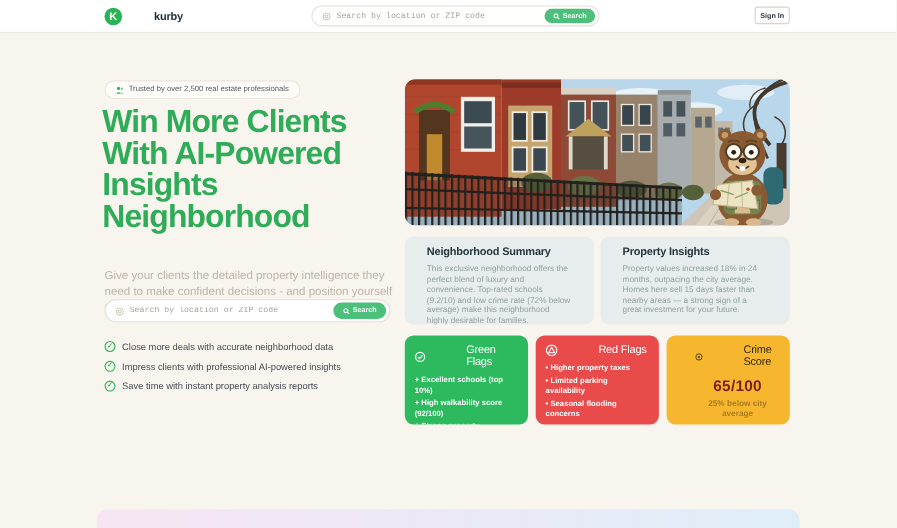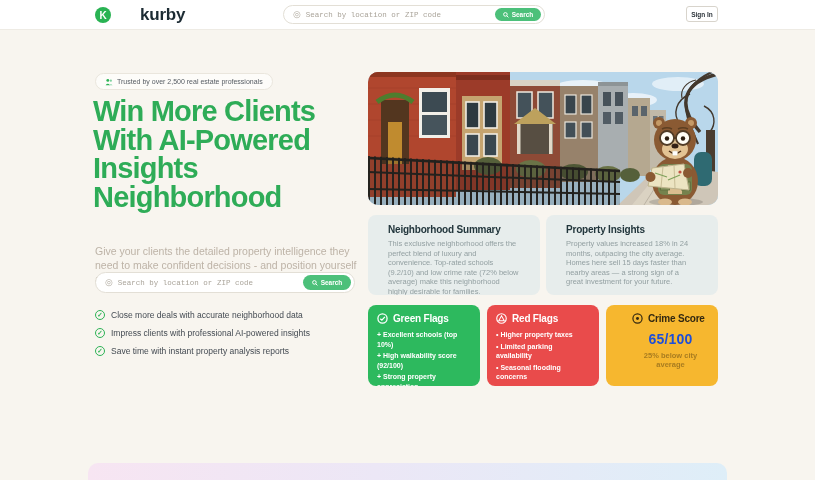--- a/index.html
+++ b/index.html
@@ -14,21 +14,21 @@
   
   .header {
     position:absolute; top:0; left:0; width:815px; height:30px;
     background:#ffffff; border-bottom:1px solid #eeebe4;
   }
   .logo { position:absolute; left:95px; top:0; height:30px; display:flex; align-items:center; gap:5px; }
   .logo-mark {
     width:16px; height:16px; border-radius:50%; background:#29b353;
     color:#fff; font-size:10px; font-weight:bold; display:flex; align-items:center; justify-content:center;
   }
-  .logo-text { font-size:17px; font-weight:bold; color:#1c2b33; letter-spacing:-0.2px;padding-left:24px; }
+  .logo-text { font-size:10px; font-weight:bold; color:#1c2b33; letter-spacing:-0.2px;padding-left:24px; }
 
   .searchbar {
     display:flex; align-items:center;
     background:#fff; border:1px solid #e3dfd6; border-radius:11px;
     padding:0 3px 0 9px;
   }
   .searchbar .pin { color:#b3ada2; font-size:9px; line-height:1; margin-right:5px; }
   .searchbar input {
     flex:1; border:none; outline:none; background:transparent;
     font-family:Liberation Mono, monospace; font-size:7.5px; color:#5a5f66;
@@ -95,25 +95,25 @@
   }
   .summary-card h3 { font-size:10px; font-weight:bold; color:#22363c; margin-bottom:4px; letter-spacing:-0.2px; }
   .summary-card p { font-size:7.5px; line-height:9.6px; color:#93a0a2; }
 
   .flags-row { position:absolute; left:368px; top:305px; width:350px; display:flex; gap:7px; }
   .flag-card { width:112px; height:81px; border-radius:8px; padding:8px 9px; overflow:hidden; }
   .flag-card.green { background:#2db95e; }
   .flag-card.red { background:#e94b4b; }
   .flag-card.yellow { background:#f6b72f;padding-left:26px; }
   .flag-title { display:flex; align-items:center; gap:5px; }
-  .flag-title .t { font-size:10px; font-weight:bold; color:#fff; letter-spacing:-0.2px; }
+  .flag-title .t { font-size:10px; font-weight:normal; color:#fff; letter-spacing:-0.2px;margin-left:32px; }
   .flag-card.yellow .flag-title .t { color:#332811; }
   .flag-items { margin-top:6px; }
   .flag-items div { font-size:7px; line-height:9.6px; color:#fff; font-weight:bold; margin-bottom:2px; }
-  .crime-score { font-size:14px; font-weight:bold; color:#1d4ed8; text-align:center; margin-top:7px; letter-spacing:0.2px; }
+  .crime-score { font-size:14px; font-weight:bold; color:#7f1d1d; text-align:center; margin-top:7px; letter-spacing:0.2px; }
   .crime-note { font-size:7.5px; color:#a87c20; text-align:center; margin-top:4px; font-weight:bold; }
 
   
   .next-section {
     position:absolute; left:88px; top:463px; width:639px; height:17px;
     border-radius:10px 10px 0 0;
     background:linear-gradient(90deg,#f7e5f2 0%,#ece7f6 45%,#deeef8 100%);
   }
 </style>
 </head>

